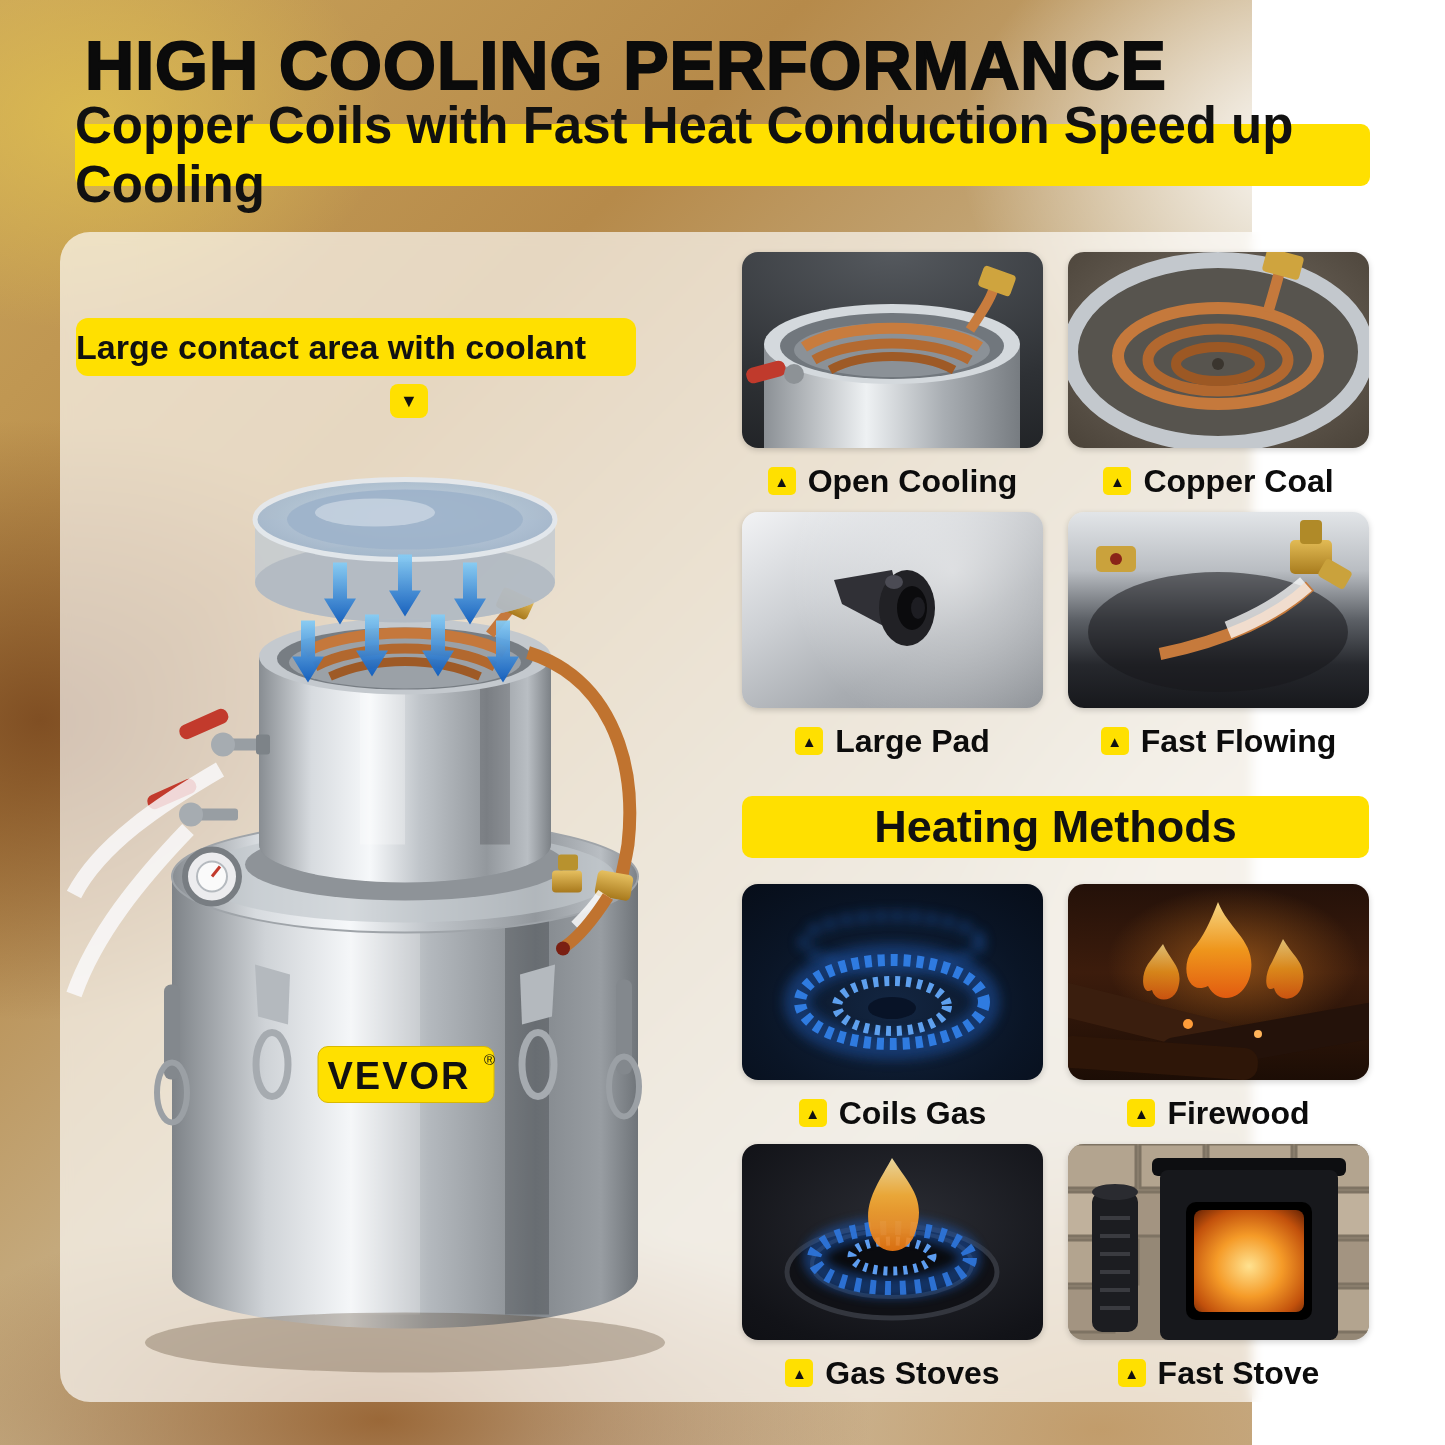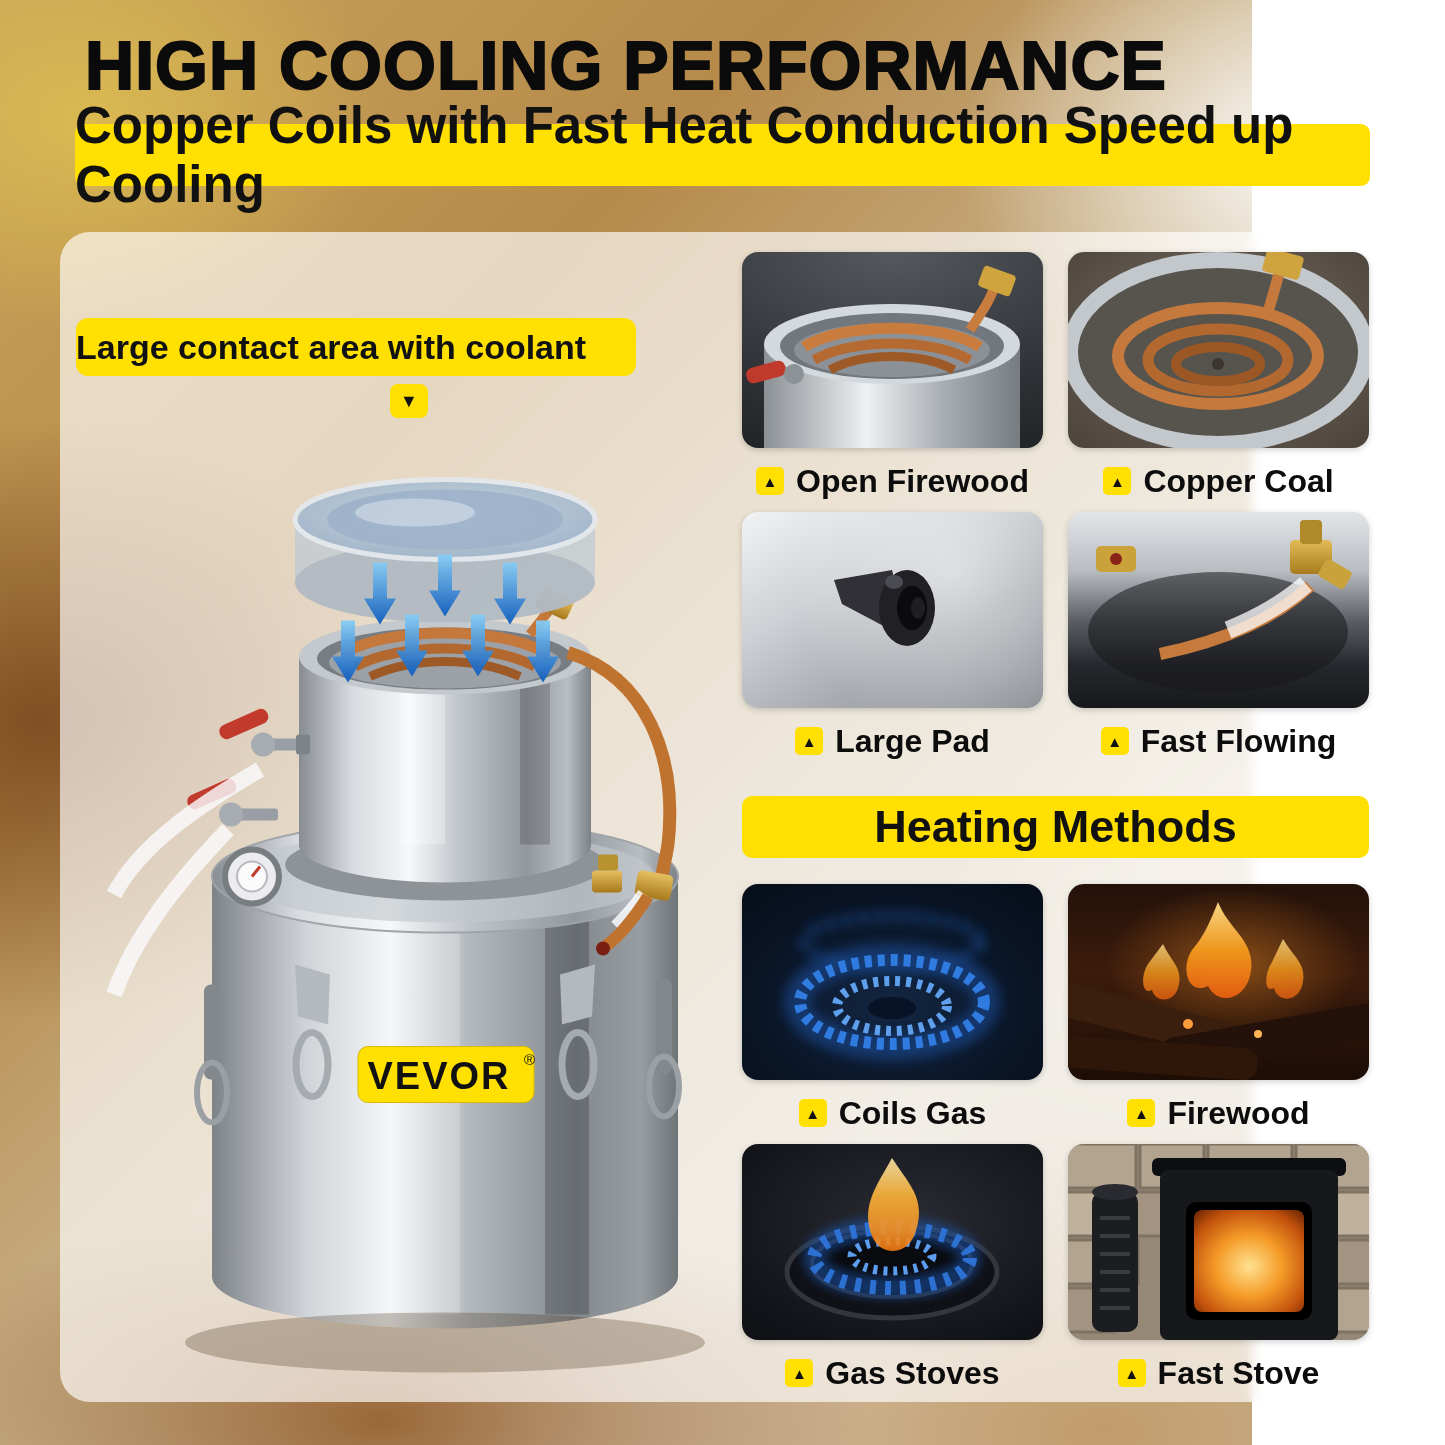--- a/index.html
+++ b/index.html
@@ -20,21 +20,21 @@
   .subtitle-banner{position:absolute;left:75px;top:124px;width:1295px;height:62px;
     background:#FFE000;border-radius:9px;display:flex;align-items:center;justify-content:center;
     font-size:51px;font-weight:bold;color:#111;}
   .panel{position:absolute;left:60px;top:232px;width:1325px;height:1170px;
     background:rgba(255,255,255,.66);border-radius:30px;backdrop-filter:blur(6px);}
   .callout{position:absolute;left:16px;top:86px;width:560px;height:58px;background:#FFE000;
     border-radius:12px;display:flex;align-items:center;box-sizing:border-box;
     font-size:34px;font-weight:bold;color:#111;}
   .callout-marker{position:absolute;left:330px;top:152px;width:38px;height:34px;background:#FFE000;
     border-radius:8px;display:flex;align-items:center;justify-content:center;font-size:18px;color:#111;}
-  .product{position:absolute;left:0px;top:190px;width:640px;height:985px;padding-left:40px;}
+  .product{position:absolute;left:0px;top:190px;width:640px;height:985px;}
   .product svg{width:100%;height:100%;display:block;}
   .grid{position:absolute;left:682px;top:20px;width:627px;display:flex;flex-direction:column;}
   .grid-row{display:flex;gap:25px;}
   .cell{width:301px;display:flex;flex-direction:column;}
   .tile{width:301px;height:196px;border-radius:16px;overflow:hidden;position:relative;box-shadow:0 2px 6px rgba(0,0,0,.18);}
   .tile svg{position:absolute;inset:0;width:100%;height:100%;}
   .caption{height:42px;margin-top:12px;margin-bottom:10px;display:flex;align-items:center;
     justify-content:center;gap:12px;font-size:32px;font-weight:bold;color:#0c0c0c;}
   .badge{width:28px;height:28px;background:#FFE000;border-radius:5px;display:flex;align-items:center;
     justify-content:center;font-size:15px;color:#111;flex:0 0 auto;}
@@ -210,21 +210,21 @@
               <path d="M228 78 C240 60 248 48 252 36" stroke="#c87c3e" stroke-width="10" fill="none"></path>
               <rect x="238" y="18" width="34" height="22" rx="4" fill="#cfa43e" transform="rotate(20 255 29)"></rect>
               <rect x="4" y="112" width="40" height="16" rx="7" fill="#c03a2c" transform="rotate(-15 24 120)"></rect>
               <circle cx="52" cy="122" r="10" fill="#8d9296"></circle>
             </svg>
           </div>
           <div class="caption">
             <span class="badge">
                 <span>▲</span>
               </span>
-            <span>Open Firewood</span>
+            <span>Open Cooling</span>
           </div>
         </div>
         <div class="cell">
           <div class="tile ph-coils">
             <svg viewBox="0 0 301 196">
               <ellipse cx="150" cy="100" rx="148" ry="92" fill="#57544e"></ellipse>
               <ellipse cx="150" cy="100" rx="148" ry="92" fill="none" stroke="#c3c8cd" stroke-width="16"></ellipse>
               <ellipse cx="150" cy="104" rx="100" ry="48" fill="none" stroke="#c5793c" stroke-width="12"></ellipse>
               <ellipse cx="150" cy="108" rx="70" ry="31" fill="none" stroke="#b2682f" stroke-width="11"></ellipse>
               <ellipse cx="150" cy="112" rx="42" ry="17" fill="none" stroke="#9c5824" stroke-width="10"></ellipse>

